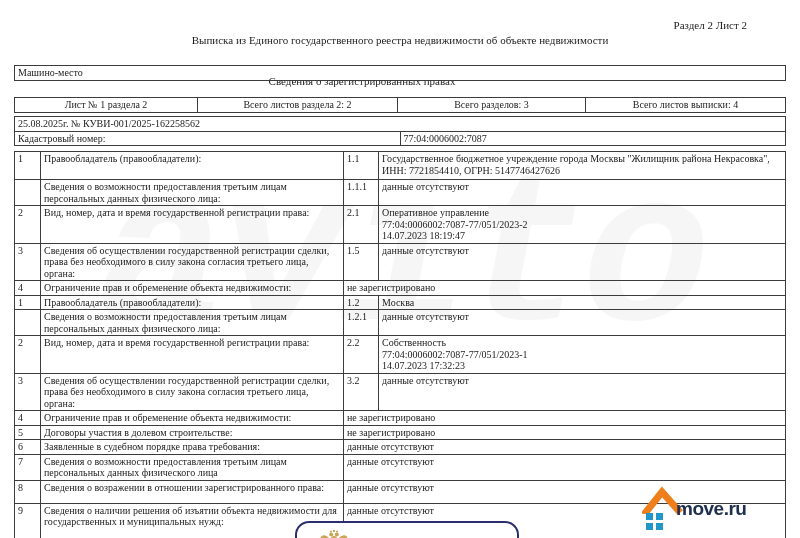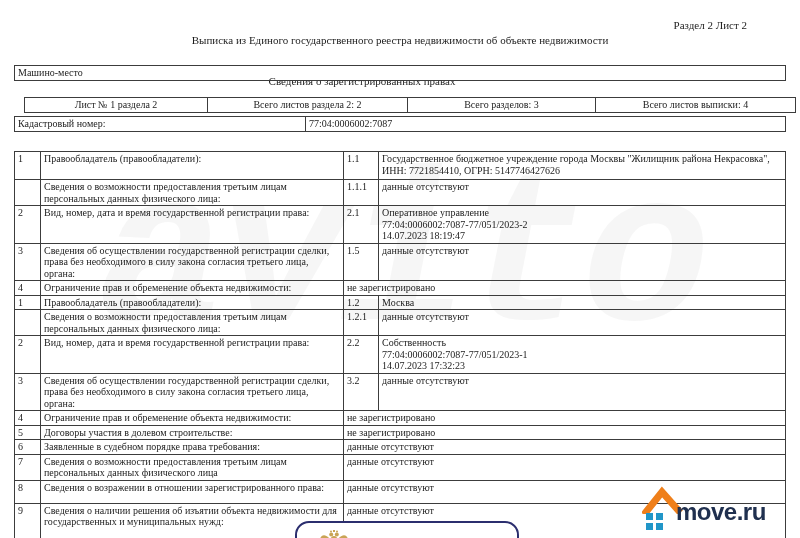--- a/index.html
+++ b/index.html
@@ -39,21 +39,21 @@
     position:absolute; top:51px; left:0; width:724px;
     text-align:center; font-size:11px;margin-top:24px;
   }
 
   table { border-collapse:collapse; table-layout:fixed; background:transparent; }
   td { border:1px solid #3c3c3c; vertical-align:top; font-size:10px; line-height:1.15; padding:1px 3px; overflow:hidden; }
 
   #object-table { position:absolute; top:65px; left:14px; width:772px; border:1px solid #3c3c3c; }
   #object-table td { text-align:left; height:14px; }
 
-  #sheets-table { position:absolute; top:97px; left:14px; width:772px; border:1px solid #3c3c3c;margin-left:10px; }
+  #sheets-table { position:absolute; top:97px; left:14px; width:772px; border:1px solid #3c3c3c; }
   #sheets-table td { text-align:center; height:13px; }
 
   #doc-table { position:absolute; top:116px; left:14px; width:772px; border:1px solid #3c3c3c; }
   #doc-table td { height:13px; }
 
   #rights-table { position:absolute; top:151px; left:14px; width:772px; border:1px solid #3c3c3c; }
   #rights-table td.num { width:26px; }
   #rights-table td.lbl { width:303px; }
   #rights-table td.sub { width:35px; }
   #rights-table td.val { white-space:pre-line; }
@@ -67,21 +67,21 @@
   #stamp-eagle { position:absolute; left:22px; top:6px; }
 
   
   #logo {
     position:absolute; left:640px; top:486px; width:160px; height:50px;
     z-index:3; pointer-events:none;
   }
   #logo-text {
     position:absolute; left:36px; top:12px;
     font-family:"Liberation Sans", sans-serif;
-    font-weight:bold; font-size:24px; letter-spacing:-0.5px;
+    font-weight:bold; font-size:19px; letter-spacing:-0.5px;
   }
   .sq { position:absolute; width:7px; height:7px; }
 </style>
 </head>
 <body>
 
 <div id="watermark">avito</div>
 
 <div class="content">
   <div id="section-sheet">Раздел 2 Лист 2</div>
@@ -102,20 +102,23 @@
       <td style="width:183px">Лист № 1 раздела 2</td>
       <td style="width:200px">Всего листов раздела 2: 2</td>
       <td style="width:188px">Всего разделов: 3</td>
       <td>Всего листов выписки: 4</td>
     </tr>
   </tbody>
     </table>
 
   <table id="doc-table">
     <tbody>
+        <tr>
+      <td colspan="2">25.08.2025г. № КУВИ-001/2025-162258562</td>
+    </tr>
     <tr>
       <td style="width:291px">Кадастровый номер:</td>
       <td>77:04:0006002:7087</td>
     </tr>
   </tbody>
     </table>
 
   <table id="rights-table">
     <tbody>
         <tr style="height:28px">

